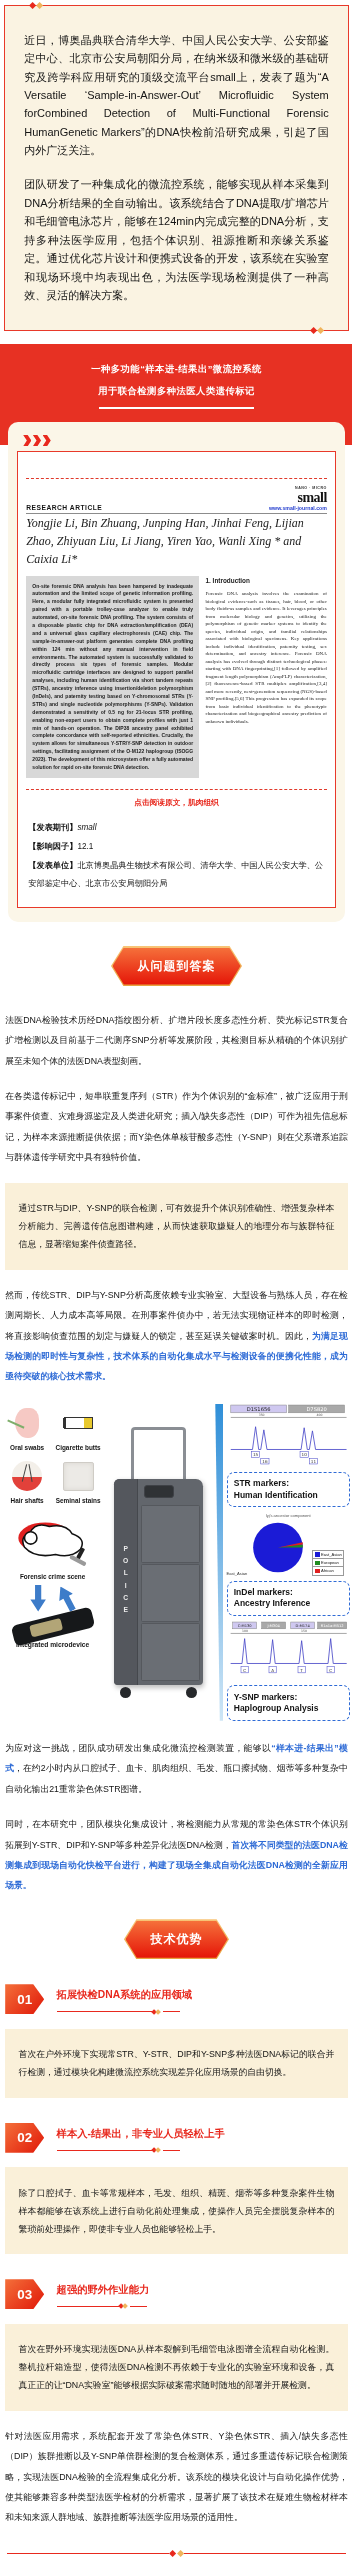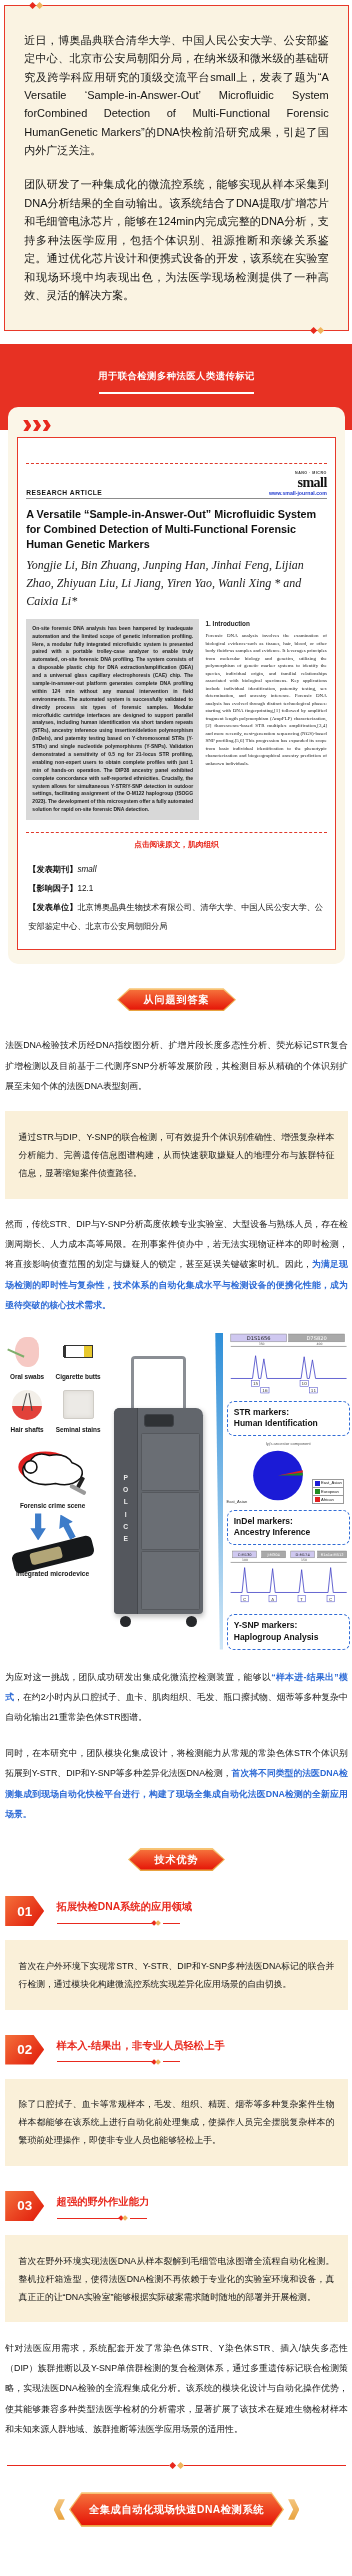--- a/index.html
+++ b/index.html
@@ -43,21 +43,21 @@
   .introcol{width:43%;font-size:5px;line-height:1.5;font-family:"Liberation Serif",serif;text-align:justify;color:#222;}
   .introcol h5{font-size:6.4px;font-family:"Liberation Sans",sans-serif;margin:0 0 4.1px;}
   .read-more{color:#e8291e;font-weight:800;font-size:7.7px;text-align:center;margin:7.2px 0 11.3px;cursor:pointer;}
   .meta-line{font-size:8.2px;line-height:2.3;margin:0 2.1px;}
   .meta-line .lab{font-weight:800;}
   .meta-line .ital{font-style:italic;}
 
   
   .hexwrap{display:flex;justify-content:center;align-items:center;margin:24px 0;gap:4.1px;}
   .hex-outer{clip-path:polygon(12.4px 0,calc(100% - 12.4px) 0,100% 50%,calc(100% - 12.4px) 100%,12.4px 100%,0 50%);background:linear-gradient(180deg,#f8c476,#e8a23e);padding:1.5px;}
-  .hex-inner{clip-path:polygon(11.3px 0,calc(100% - 11.3px) 0,100% 50%,calc(100% - 11.3px) 100%,11.3px 100%,0 50%);background:linear-gradient(180deg,#f5703a,#e51508);color:#fff;font-size:10px;font-weight:800;padding:3px 25px;letter-spacing:1px;}
+  .hex-inner{clip-path:polygon(11.3px 0,calc(100% - 11.3px) 0,100% 50%,calc(100% - 11.3px) 100%,11.3px 100%,0 50%);background:linear-gradient(180deg,#f5703a,#e51508);color:#fff;font-size:12px;font-weight:800;padding:10px 25px;letter-spacing:1px;}
   .gchev{width:11.3px;height:20.6px;background:linear-gradient(180deg,#f4c680,#e8a23e);}
   .gchev.l{clip-path:polygon(45% 0,100% 0,55% 50%,100% 100%,45% 100%,0 50%);}
   .gchev.r{clip-path:polygon(0 0,55% 0,100% 50%,55% 100%,0 100%,45% 50%);}
 
   
   .para{margin:15.5px 5.2px;font-size:8.8px;line-height:2.3;text-align:justify;}
   .em-blue{color:#2e6bd6;font-weight:800;}
   .beige{margin:14.4px 5.2px;background:#faf0d9;padding:16.5px 13.4px;font-size:8.8px;line-height:2.05;text-align:justify;}
 
   
@@ -142,41 +142,41 @@
       </span>
     <p>近日，博奥晶典联合清华大学、中国人民公安大学、公安部鉴定中心、北京市公安局朝阳分局，在纳米级和微米级的基础研究及跨学科应用研究的顶级交流平台small上，发表了题为“A Versatile ‘Sample-in-Answer-Out’ Microfluidic System forCombined Detection of Multi-Functional Forensic HumanGenetic Markers”的DNA快检前沿研究成果，引起了国内外广泛关注。</p>
     <p>团队研发了一种集成化的微流控系统，能够实现从样本采集到DNA分析结果的全自动输出。该系统结合了DNA提取/扩增芯片和毛细管电泳芯片，能够在124min内完成完整的DNA分析，支持多种法医学应用，包括个体识别、祖源推断和亲缘关系鉴定。通过优化芯片设计和便携式设备的开发，该系统在实验室和现场环境中均表现出色，为法医学现场检测提供了一种高效、灵活的解决方案。</p>
     <span class="corner-dia br">
         <span class="dia"></span>
         <span class="dia gold"></span>
       </span>
   </div>
 
   <div class="banner">
+    <div class="b1">一种多功能“样本进-结果出”微流控系统</div>
     <div class="b2">用于联合检测多种法医人类遗传标记</div>
     <div class="underline"></div>
   </div>
 
   <div class="paper-card">
     <div class="chevrons">
         <span class="chev"></span>
         <span class="chev"></span>
         <span class="chev"></span>
       </div>
     <div class="paper-box">
       <div class="dash-red"></div>
       <div class="paper-head">
         <div class="ra-tag">RESEARCH ARTICLE</div>
         <div class="logo-blk">
           <div class="logo-top">NANO · MICRO</div>
           <div class="logo-main">small</div>
           <div class="logo-url">www.small-journal.com</div>
         </div>
       </div>
-      <div class="paper-title">A Versatile “Sample-in-Answer-Out” Microfluidic System for Combined Detection of Multi-Functional Forensic Human Genetic Markers</div>
       <div class="paper-authors">Yongjie Li, Bin Zhuang, Junping Han, Jinhai Feng, Lijian Zhao, Zhiyuan Liu, Li Jiang, Yiren Yao, Wanli Xing * and Caixia Li*</div>
       <div class="paper-cols">
         <div class="abstract">On-site forensic DNA analysis has been hampered by inadequate automation and the limited scope of genetic information profiling. Here, a modular fully integrated microfluidic system is presented paired with a portable trolley-case analyzer to enable truly automated, on-site forensic DNA profiling. The system consists of a disposable plastic chip for DNA extraction/amplification (DEA) and a universal glass capillary electrophoresis (CAE) chip. The sample-in-answer-out platform generates complete DNA profiling within 124 min without any manual intervention in field environments. The automated system is successfully validated to directly process six types of forensic samples. Modular microfluidic cartridge interfaces are designed to support parallel analyses, including human identification via short tandem repeats (STRs), ancestry inference using insertion/deletion polymorphism (InDels), and paternity testing based on Y-chromosomal STRs (Y-STRs) and single nucleotide polymorphisms (Y-SNPs). Validation demonstrated a sensitivity of 0.5 ng for 21-locus STR profiling, enabling non-expert users to obtain complete profiles with just 1 min of hands-on operation. The DIP38 ancestry panel exhibited complete concordance with self-reported ethnicities. Crucially, the system allows for simultaneous Y-STR/Y-SNP detection in outdoor settings, facilitating assignment of the O-M122 haplogroup (ISOGG 2023). The development of this microsystem offer a fully automated solution for rapid on-site forensic DNA detection.</div>
         <div class="introcol">
           <h5>1. Introduction</h5>
           <span>Forensic DNA analysis involves the examination of biological evidence-such as tissues, hair, blood, or other body fluids-as samples and evidence. It leverages principles from molecular biology and genetics, utilizing the polymorphism of genetic marker systems to identify the species, individual origin, and familial relationships associated with biological specimens. Key applications include individual identification, paternity testing, sex determination, and ancestry inference. Forensic DNA analysis has evolved through distinct technological phases: starting with DNA fingerprinting,[1] followed by amplified fragment length polymorphism (AmpFLP) characterization,[2] fluorescence-based STR multiplex amplification,[3,4] and more recently, next-generation sequencing (NGS)-based SNP profiling.[5,6] This progression has expanded its scope from basic individual identification to the phenotypic characterization and biogeographical ancestry prediction of unknown individuals.</span>
         </div>
       </div>
       <div class="dash-red bottom"></div>
       <div class="read-more">点击阅读原文，肌肉组织</div>
@@ -186,20 +186,21 @@
     </div>
   </div>
 
   <div class="hexwrap">
     <div class="hex-outer">
         <div class="hex-inner">从问题到答案</div>
       </div>
   </div>
 
   <p class="para">法医DNA检验技术历经DNA指纹图分析、扩增片段长度多态性分析、荧光标记STR复合扩增检测以及目前基于二代测序SNP分析等发展阶段，其检测目标从精确的个体识别扩展至未知个体的法医DNA表型刻画。</p>
+  <p class="para">在各类遗传标记中，短串联重复序列（STR）作为个体识别的“金标准”，被广泛应用于刑事案件侦查、灾难身源鉴定及人类进化研究；插入/缺失多态性（DIP）可作为祖先信息标记，为样本来源推断提供依据；而Y染色体单核苷酸多态性（Y-SNP）则在父系谱系追踪与群体遗传学研究中具有独特价值。</p>
   <div class="beige">通过STR与DIP、Y-SNP的联合检测，可有效提升个体识别准确性、增强复杂样本分析能力、完善遗传信息图谱构建，从而快速获取嫌疑人的地理分布与族群特征信息，显著缩短案件侦查路径。</div>
   <p class="para"><span>然而，传统STR、DIP与Y-SNP分析高度依赖专业实验室、大型设备与熟练人员，存在检测周期长、人力成本高等局限。在刑事案件侦办中，若无法实现物证样本的即时检测，将直接影响侦查范围的划定与嫌疑人的锁定，甚至延误关键破案时机。因此，</span><span class="em-blue">为满足现场检测的即时性与复杂性，技术体系的自动化集成水平与检测设备的便携化性能，成为亟待突破的核心技术需求。</span></p>
 
   <div class="figure">
     <div class="fig-left">
       <div class="sample-grid">
         <div class="sample">
             <div class="s-icon">
               <div class="ic-face"></div>
             </div>

